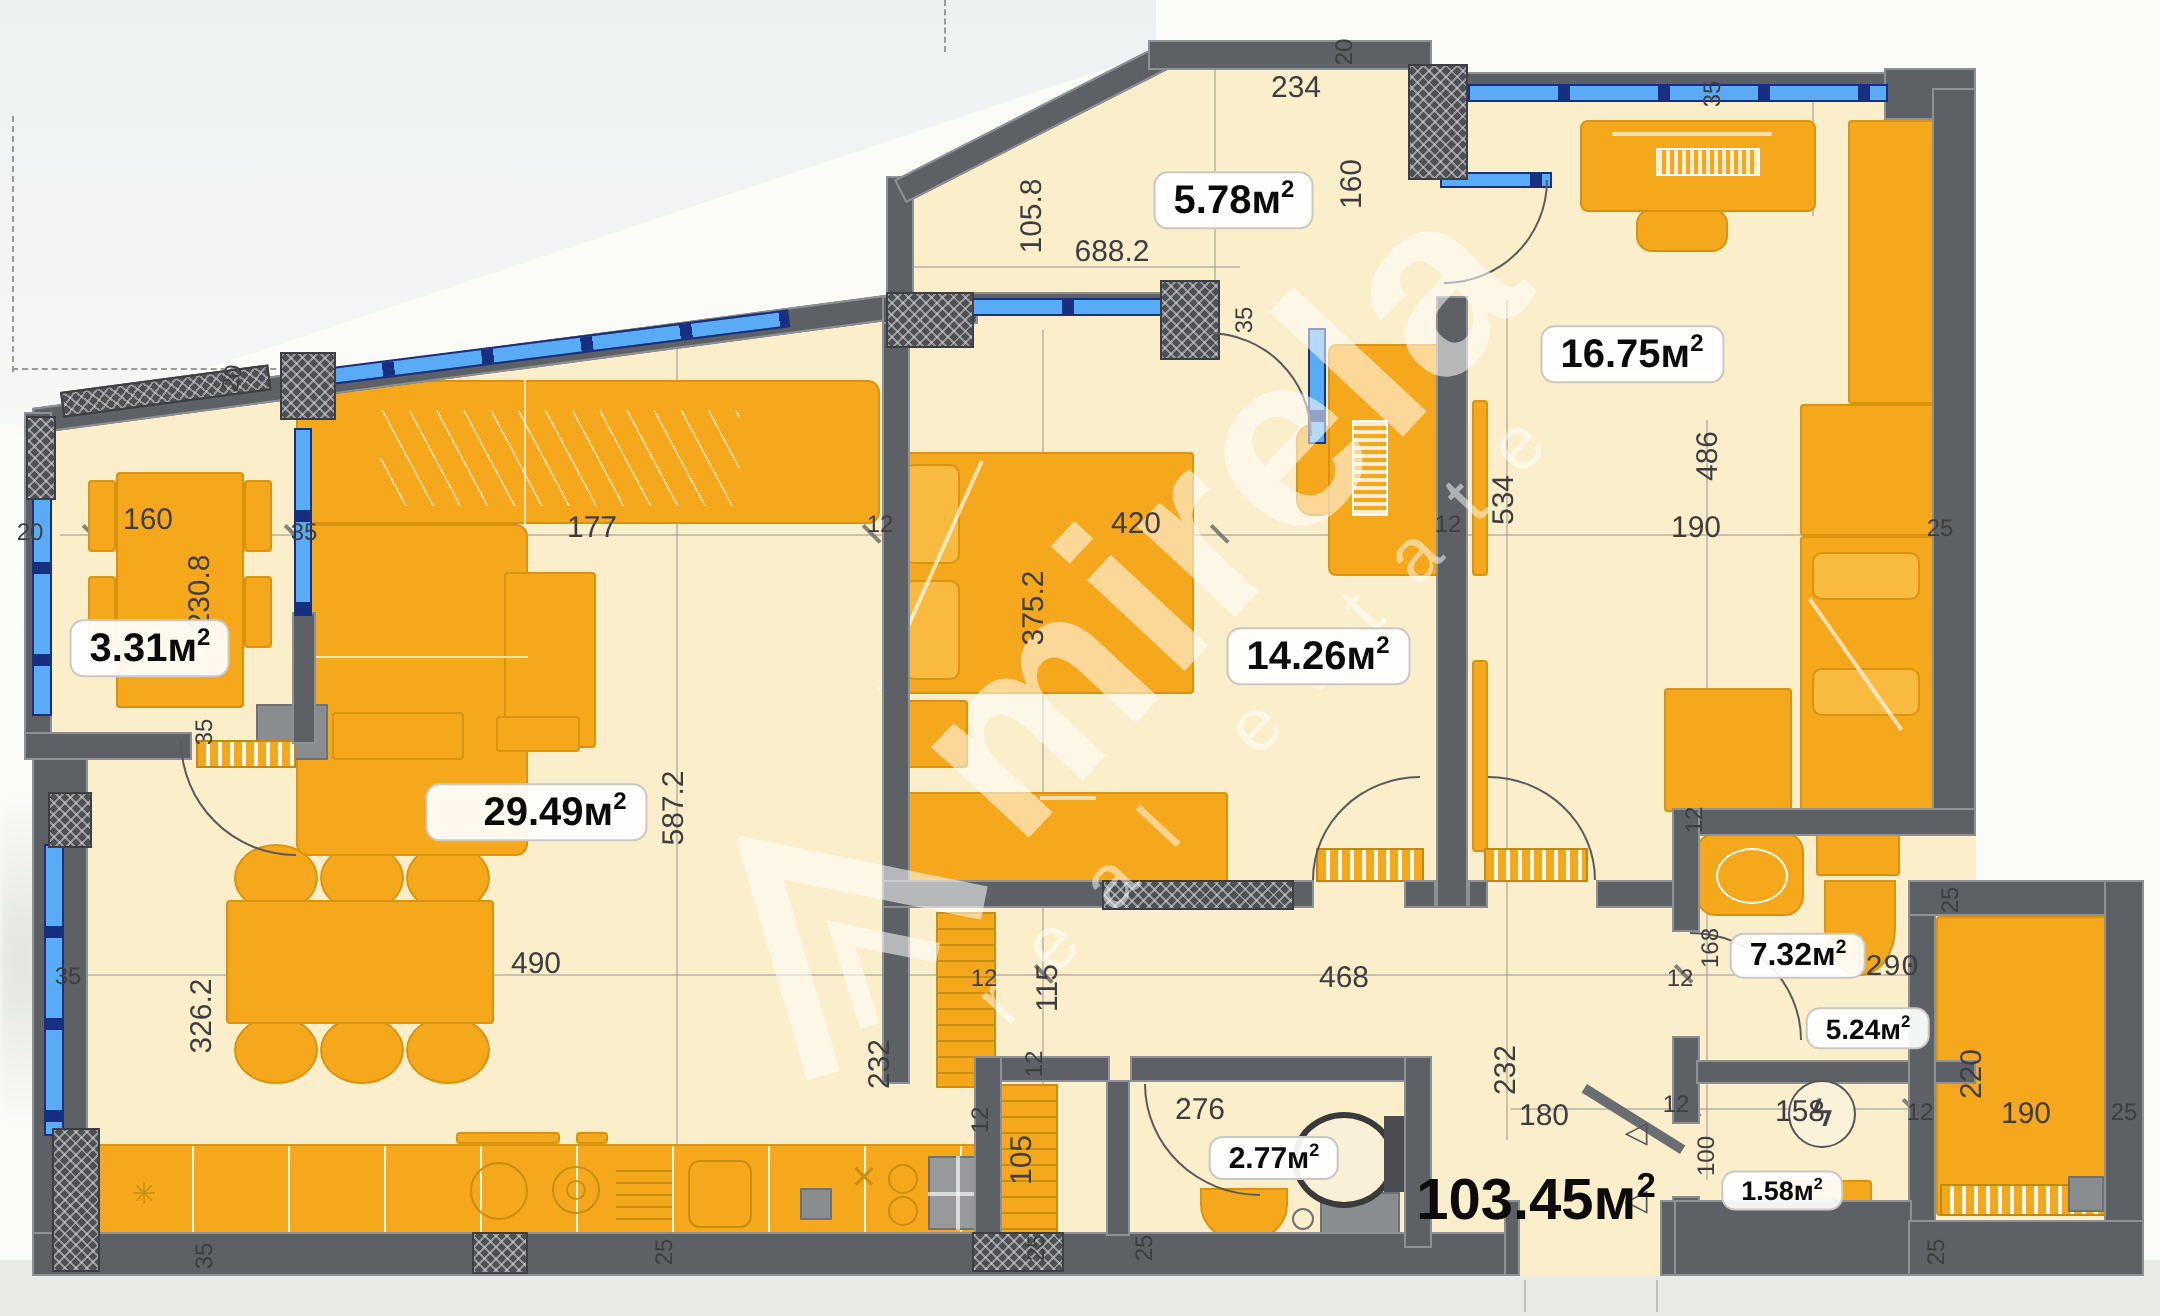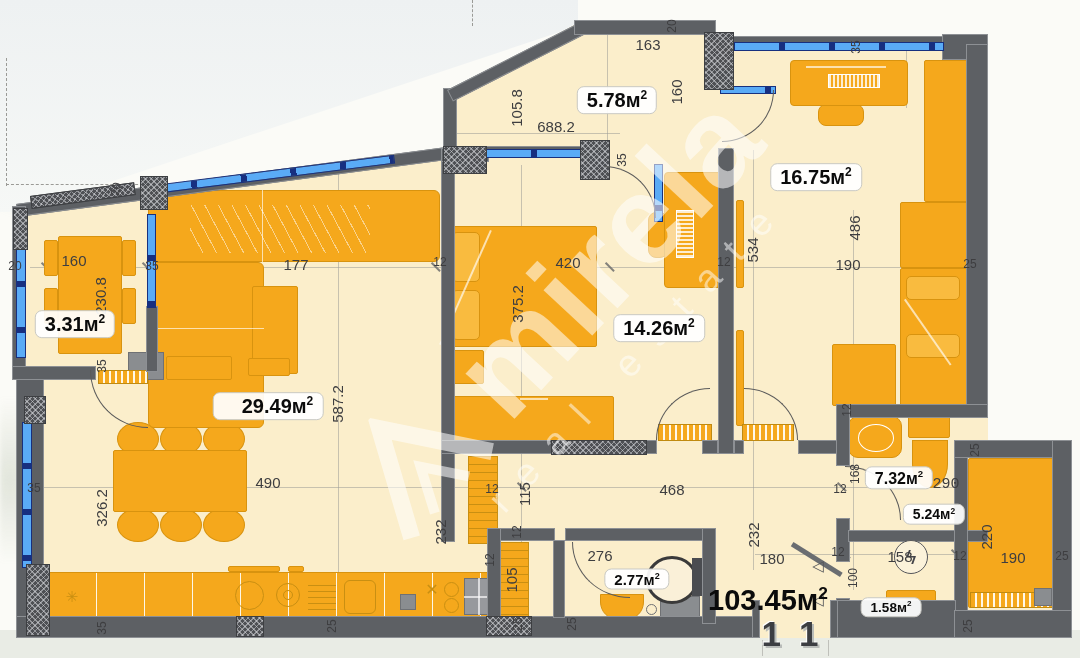--- a/index.html
+++ b/index.html
@@ -272,40 +272,39 @@
   <div class="dmark" style="left:818px;top:600px;">◁</div>
 
   <div class="lbl" style="left:75px;top:324px;font-size:20px;"><span>3.31м</span><sup>2</sup></div>
   <div class="lbl" style="left:268px;top:406px;font-size:20px;padding-left:28px;"><span>29.49м</span><sup>2</sup></div>
   <div class="lbl" style="left:617px;top:100px;font-size:20px;"><span>5.78м</span><sup>2</sup></div>
   <div class="lbl" style="left:659px;top:328px;font-size:20px;"><span>14.26м</span><sup>2</sup></div>
   <div class="lbl" style="left:816px;top:177px;font-size:20px;"><span>16.75м</span><sup>2</sup></div>
   <div class="lbl" style="left:899px;top:478px;font-size:16px;"><span>7.32м</span><sup>2</sup></div>
   <div class="lbl" style="left:637px;top:579px;font-size:15px;"><span>2.77м</span><sup>2</sup></div>
   <div class="lbl" style="left:934px;top:514px;font-size:14px;"><span>5.24м</span><sup>2</sup></div>
-  <div class="lbl" style="left:891px;top:595px;font-size:13.5px;margin-top:12px;"><span>1.58м</span><sup>2</sup></div>
+  <div class="lbl" style="left:891px;top:595px;font-size:13.5px;"><span>1.58м</span><sup>2</sup></div>
   <div class="total" style="left:768px;top:600px;"><span>103.45м</span><sup>2</sup></div>
-  <div class="aptnum" style="left:800px;top:634px;">11</div>
 
   <span class="dim s" style="left:15px;top:266px;">20</span>
   <span class="dim rt" style="left:116px;top:189px;">20</span>
   <span class="dim" style="left:74px;top:260px;">160</span>
   <span class="dim r" style="left:100px;top:296px;">230.8</span>
   <span class="dim s" style="left:152px;top:266px;">35</span>
   <span class="dim" style="left:296px;top:264px;">177</span>
   <span class="dim rs" style="left:102px;top:366px;">35</span>
   <span class="dim r" style="left:337px;top:404px;">587.2</span>
   <span class="dim" style="left:268px;top:482px;">490</span>
   <span class="dim r" style="left:101px;top:508px;">326.2</span>
   <span class="dim s" style="left:34px;top:488px;">35</span>
   <span class="dim rs" style="left:102px;top:628px;">35</span>
   <span class="dim rs" style="left:332px;top:626px;">25</span>
   <span class="dim r" style="left:516px;top:108px;">105.8</span>
   <span class="dim" style="left:556px;top:126px;">688.2</span>
-  <span class="dim" style="left:648px;top:44px;">163</span>
+  <span class="dim" style="left:648px;top:44px;">234</span>
   <span class="dim r" style="left:676px;top:92px;">160</span>
   <span class="dim rs" style="left:672px;top:26px;">20</span>
   <span class="dim rs" style="left:622px;top:160px;">35</span>
   <span class="dim rs" style="left:856px;top:47px;">35</span>
   <span class="dim s" style="left:440px;top:262px;">12</span>
   <span class="dim" style="left:568px;top:262px;">420</span>
   <span class="dim r" style="left:517px;top:304px;">375.2</span>
   <span class="dim s" style="left:724px;top:262px;">12</span>
   <span class="dim r" style="left:752px;top:250px;">534</span>
   <span class="dim r" style="left:854px;top:228px;">486</span>

